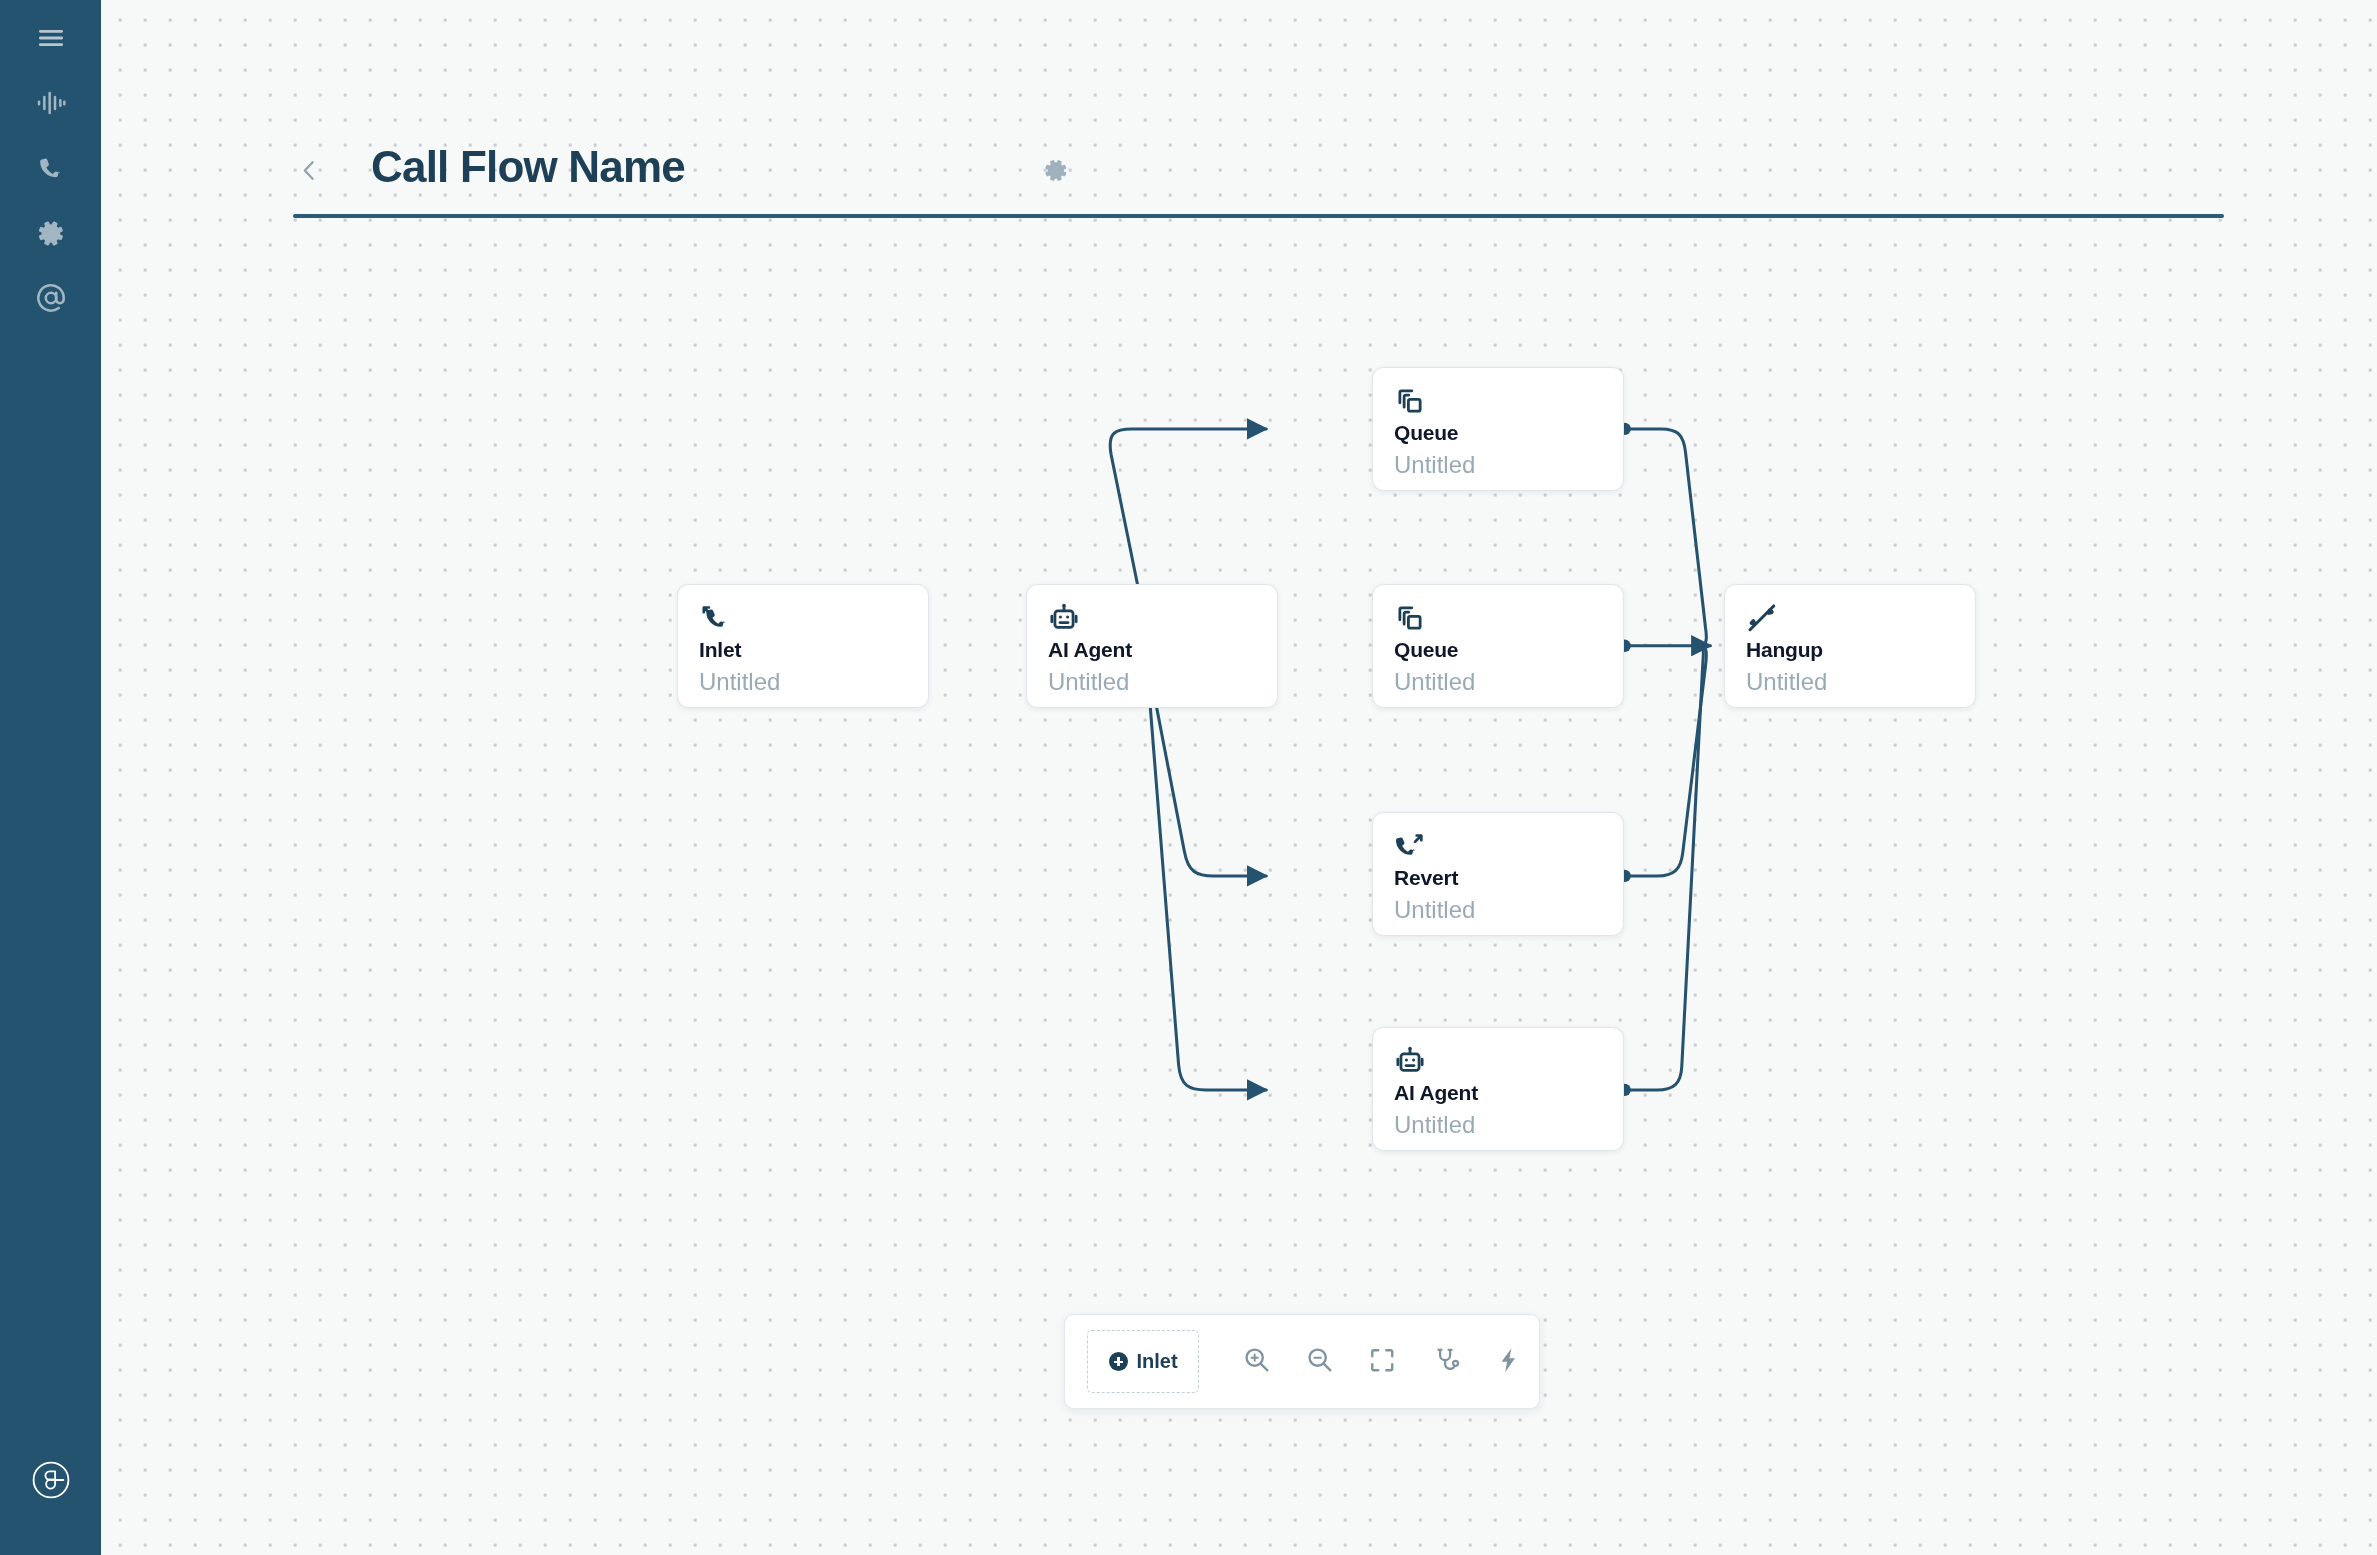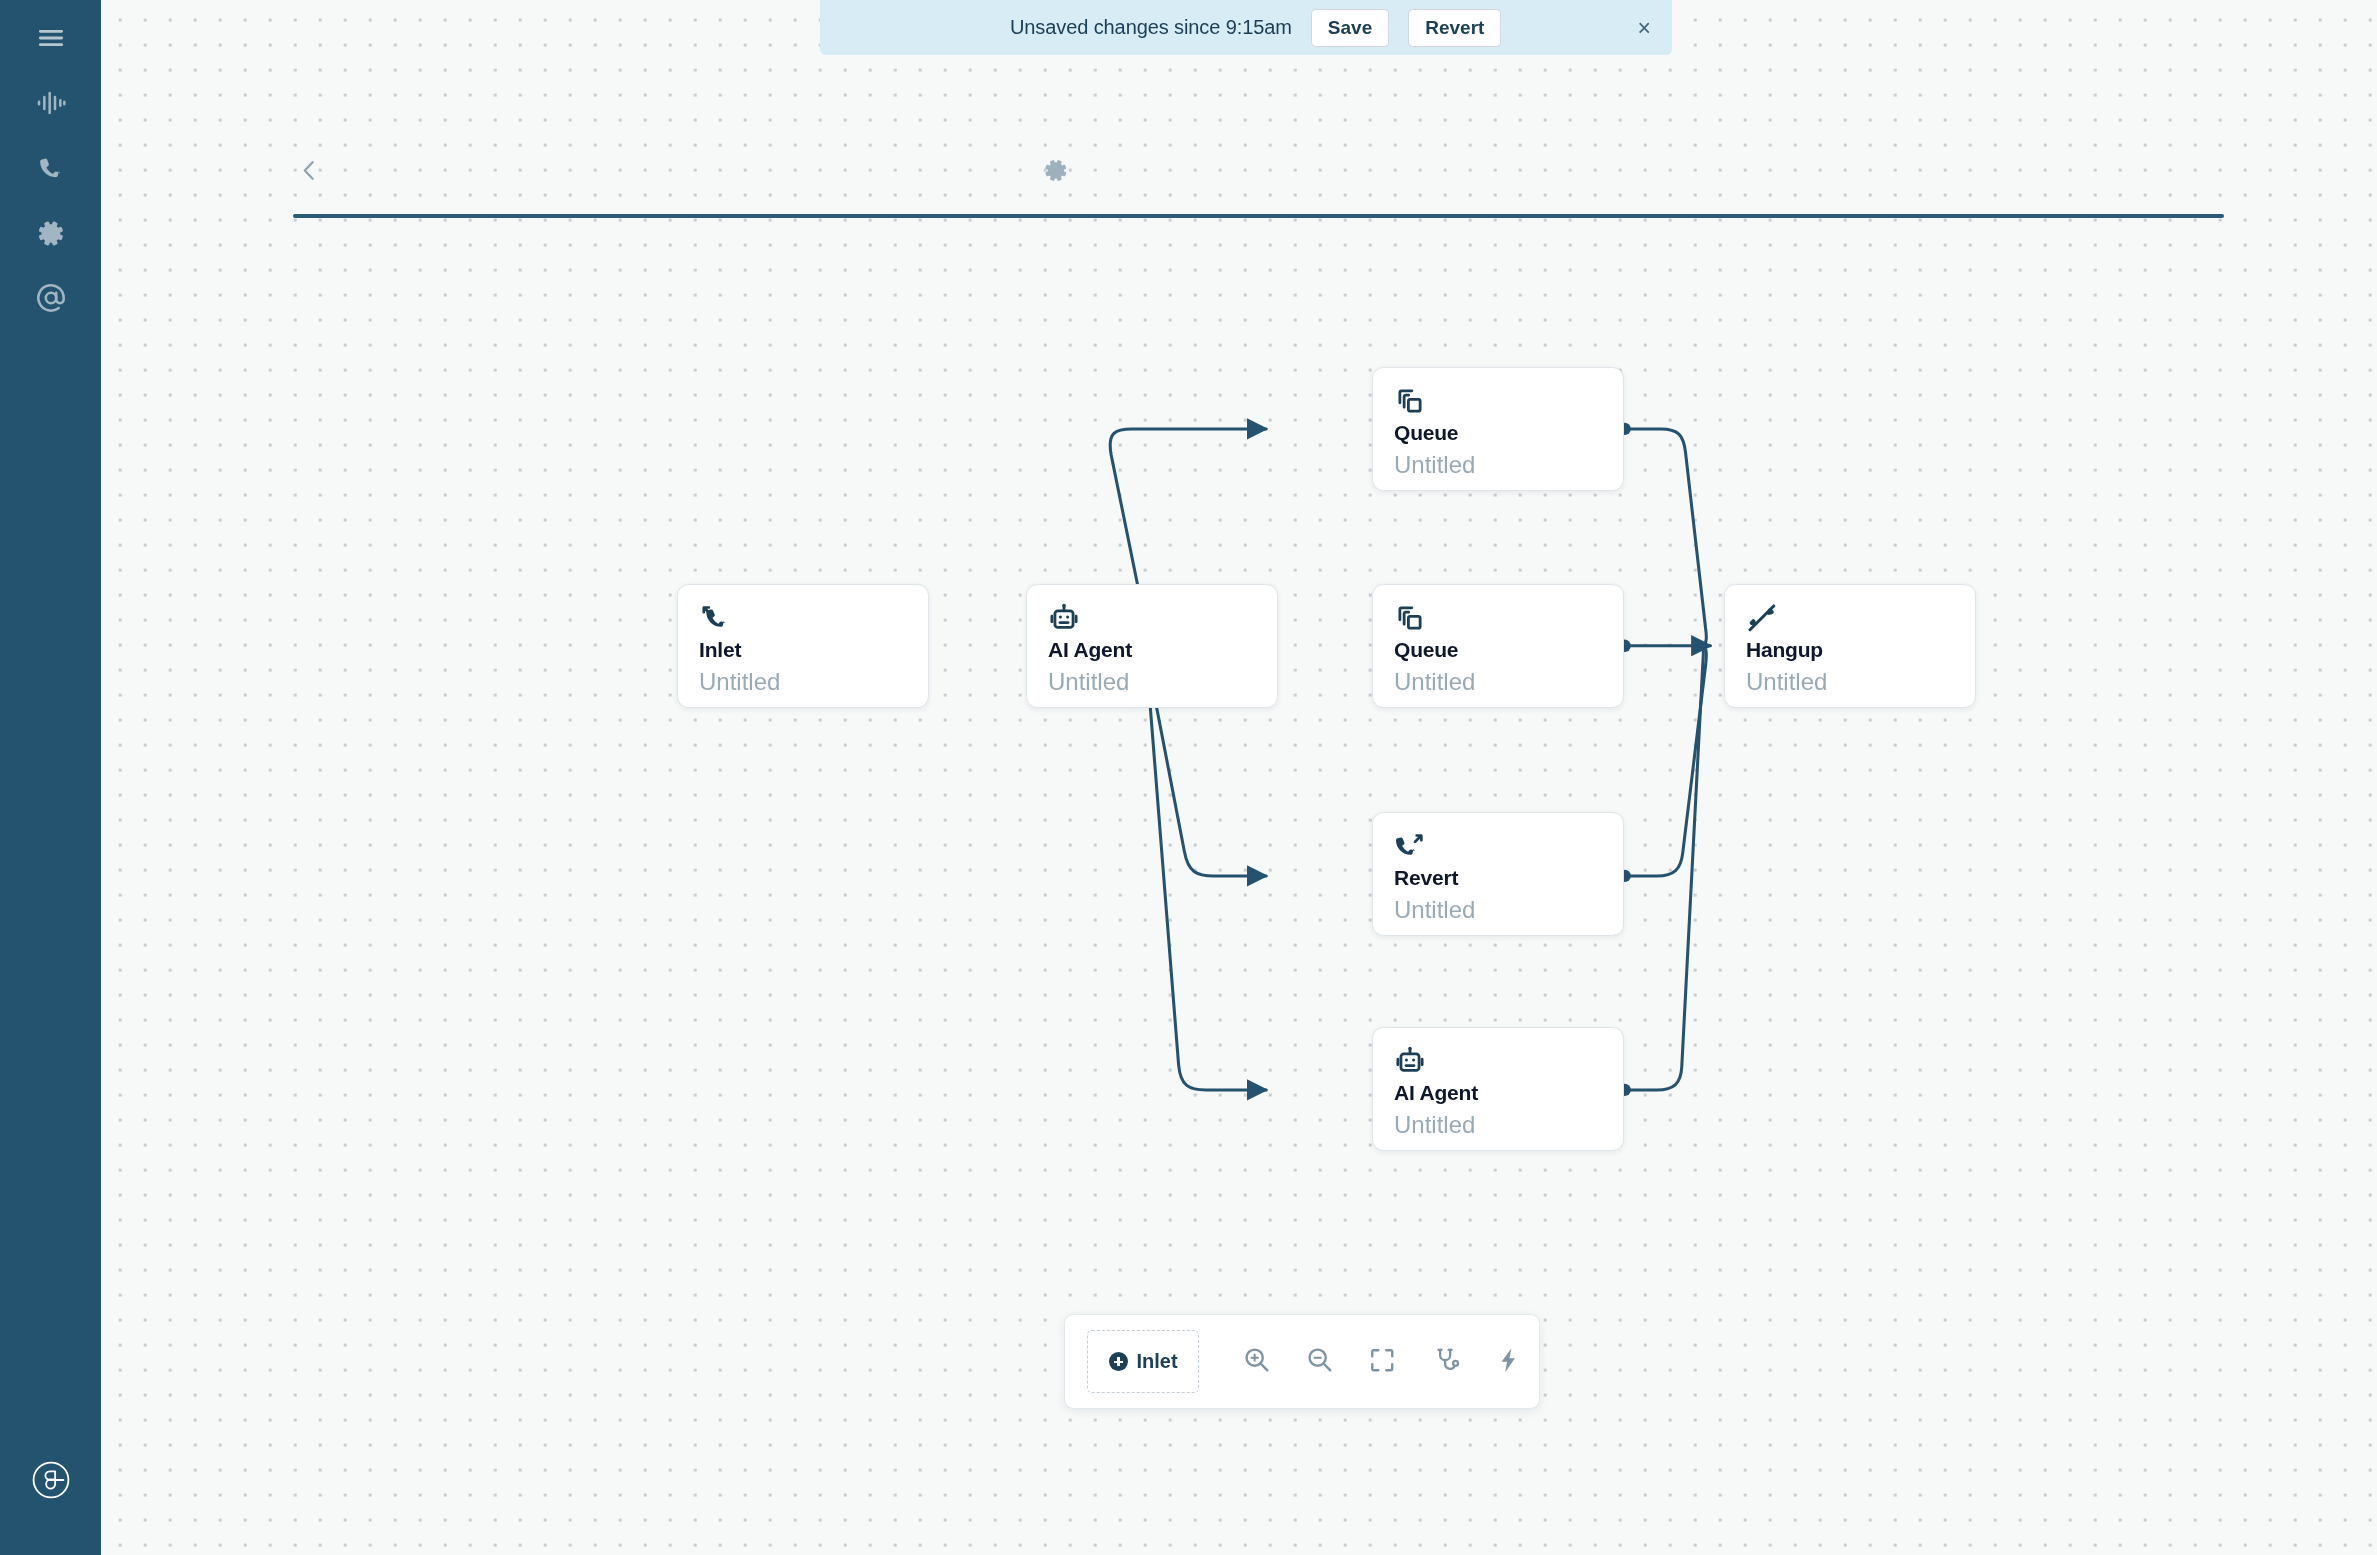--- a/index.html
+++ b/index.html
@@ -433,37 +433,32 @@
   </div>
 
   <div id="page-header">
     <div id="back-chevron">
       <span>
         <svg viewBox="0 0 24 24" width="25" height="25" fill="none" stroke="#8fa3b0" stroke-width="2.1" stroke-linecap="round" stroke-linejoin="round">
           <path d="M15 4 L7.5 12 L15 20"></path>
         </svg>
       </span>
     </div>
+    <div id="page-title">Call Flow Name</div>
     <div id="title-gear">
       <span>
         <svg viewBox="0 0 24 24" width="27" height="27" fill="#9fb1bd">
           <path d="M12 8.1 a3.9 3.9 0 1 0 0 7.8 3.9 3.9 0 0 0 0-7.8 z m0 6.0 a2.1 2.1 0 1 1 0-4.2 2.1 2.1 0 0 1 0 4.2 z"></path>
           <path d="M21.0 13.4 l-1.5-.6 a7.6 7.6 0 0 0 0-1.6 l1.5-.6 a1.0 1.0 0 0 0 .5-1.3 l-.8-1.9 a1.0 1.0 0 0 0-1.3-.5 l-1.5 .6 a7.7 7.7 0 0 0-1.1-1.1 l.6-1.5 a1.0 1.0 0 0 0-.5-1.3 l-1.9-.8 a1.0 1.0 0 0 0-1.3 .5 l-.6 1.5 a7.6 7.6 0 0 0-1.6 0 l-.6-1.5 a1.0 1.0 0 0 0-1.3-.5 l-1.9 .8 a1.0 1.0 0 0 0-.5 1.3 l.6 1.5 a7.7 7.7 0 0 0-1.1 1.1 l-1.5-.6 a1.0 1.0 0 0 0-1.3 .5 l-.8 1.9 a1.0 1.0 0 0 0 .5 1.3 l1.5 .6 a7.6 7.6 0 0 0 0 1.6 l-1.5 .6 a1.0 1.0 0 0 0-.5 1.3 l.8 1.9 a1.0 1.0 0 0 0 1.3 .5 l1.5-.6 a7.7 7.7 0 0 0 1.1 1.1 l-.6 1.5 a1.0 1.0 0 0 0 .5 1.3 l1.9 .8 a1.0 1.0 0 0 0 1.3-.5 l.6-1.5 a7.6 7.6 0 0 0 1.6 0 l.6 1.5 a1.0 1.0 0 0 0 1.3 .5 l1.9-.8 a1.0 1.0 0 0 0 .5-1.3 l-.6-1.5 a7.7 7.7 0 0 0 1.1-1.1 l1.5 .6 a1.0 1.0 0 0 0 1.3-.5 l.8-1.9 a1.0 1.0 0 0 0-.5-1.3 z"></path>
         </svg>
       </span>
     </div>
     <div id="title-rule"></div>
   </div>
 
-  <div id="toast">
-    <span id="toast-text">Unsaved changes since 9:15am</span>
-    <button class="toast-btn">Save</button>
-    <button class="toast-btn">Revert</button>
-    <span id="toast-close">×</span>
-  </div>
 
   <div id="sidebar">
     <div class="rail-item" id="rail-top">
       <span>
         <svg viewBox="0 0 24 24" width="32" height="32" fill="none" stroke="#b8c6d0" stroke-width="2.1" stroke-linecap="round">
           <path d="M4 7 h16 M4 12 h16 M4 17 h16"></path>
         </svg>
       </span>
     </div>
 

